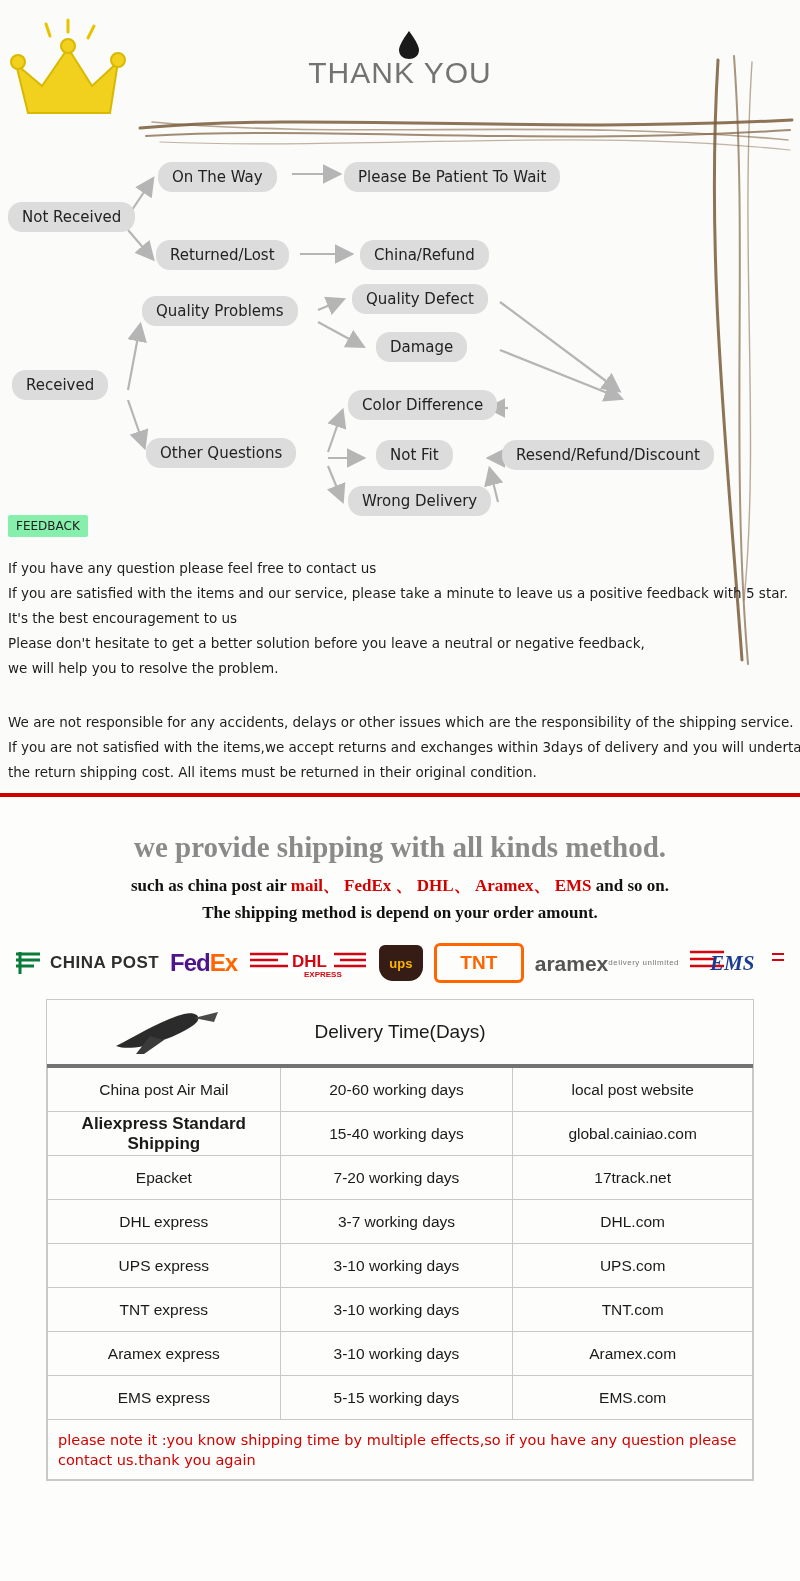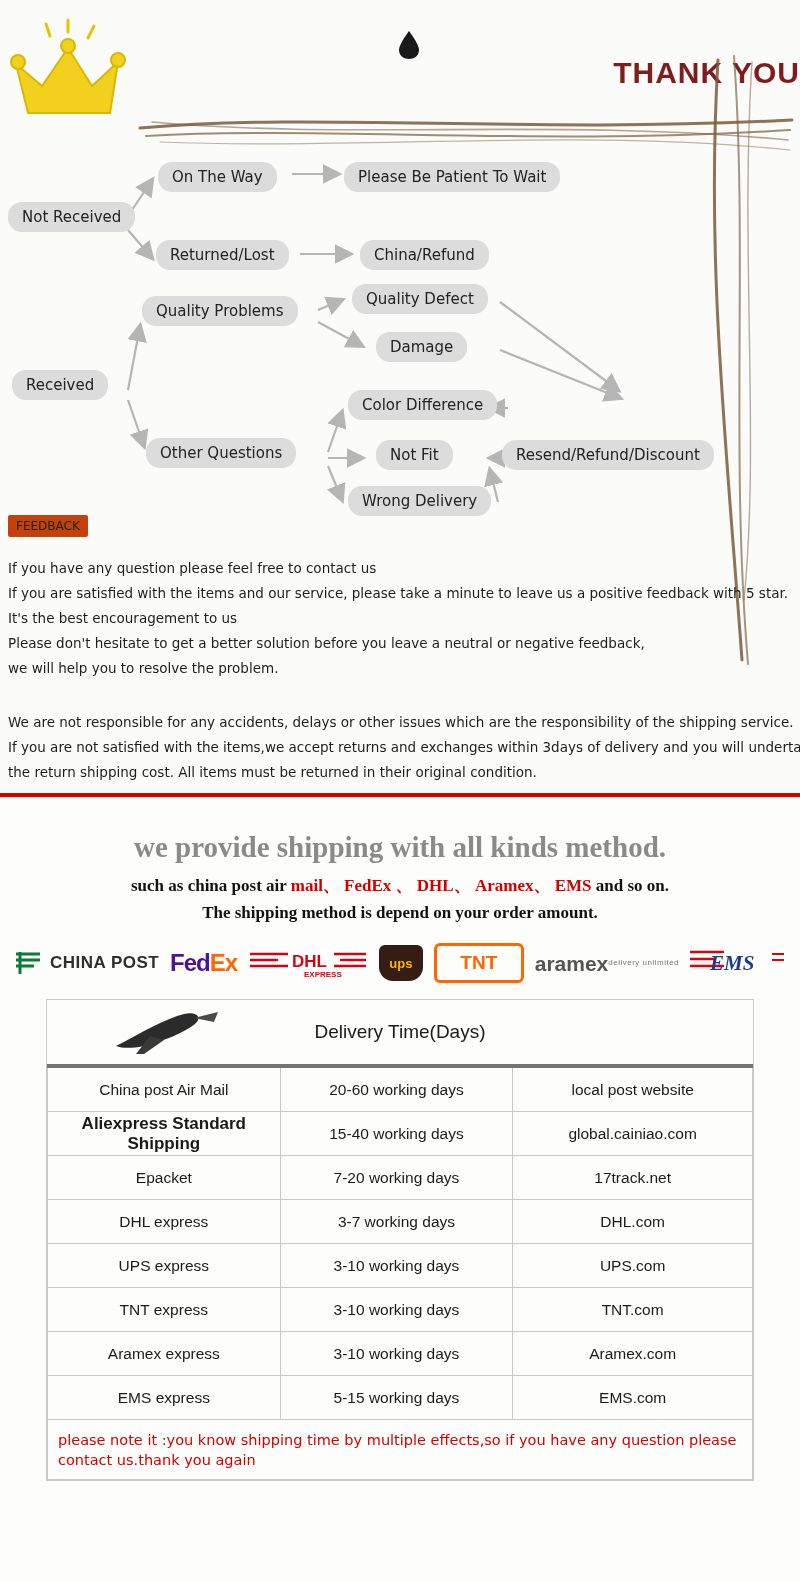--- a/index.html
+++ b/index.html
@@ -9,37 +9,37 @@
     background:#ffffff;
     color:#1a1a1a;
   }
   .page{position:relative;width:800px;height:1581px;overflow:hidden;background:#fff;}
 
   
   .top{position:relative;height:790px;background:#fbfbf9;}
 
   .crown-wrap{position:absolute;left:10px;top:18px;width:120px;height:105px;}
   .thankyou{
-    position:absolute;left:0;right:0;top:56px;text-align:right;
-    font-size:30px;font-weight:bold;letter-spacing:1px;color:#7f1d1d;
+    position:absolute;left:0;right:0;top:56px;text-align:center;
+    font-size:30px;font-weight:normal;letter-spacing:1px;color:#737373;
   }
   .ink-drop{position:absolute;left:398px;top:30px;}
 
   .brush{position:absolute;left:0;top:0;width:800px;height:700px;pointer-events:none;}
 
   
   .flow{position:absolute;left:0;top:150px;width:800px;height:400px;}
   .node{
     position:absolute;background:#dcdcdc;color:#222;border-radius:14px;
     padding:6px 14px;font-size:15px;white-space:nowrap;
     font-family:"DejaVu Sans", sans-serif;
   }
 
   .feedback-tag{
-    position:absolute;left:8px;top:515px;background:#c2410c;
+    position:absolute;left:8px;top:515px;background:#86efac;
     padding:4px 8px;font-size:12px;color:#222;border-radius:2px;
     font-family:"DejaVu Sans", sans-serif;
   }
 
   .para{
     position:absolute;left:8px;font-size:13.5px;color:#1d1d1d;
     font-family:"DejaVu Sans", sans-serif;line-height:25px;white-space:nowrap;
   }
 
   

